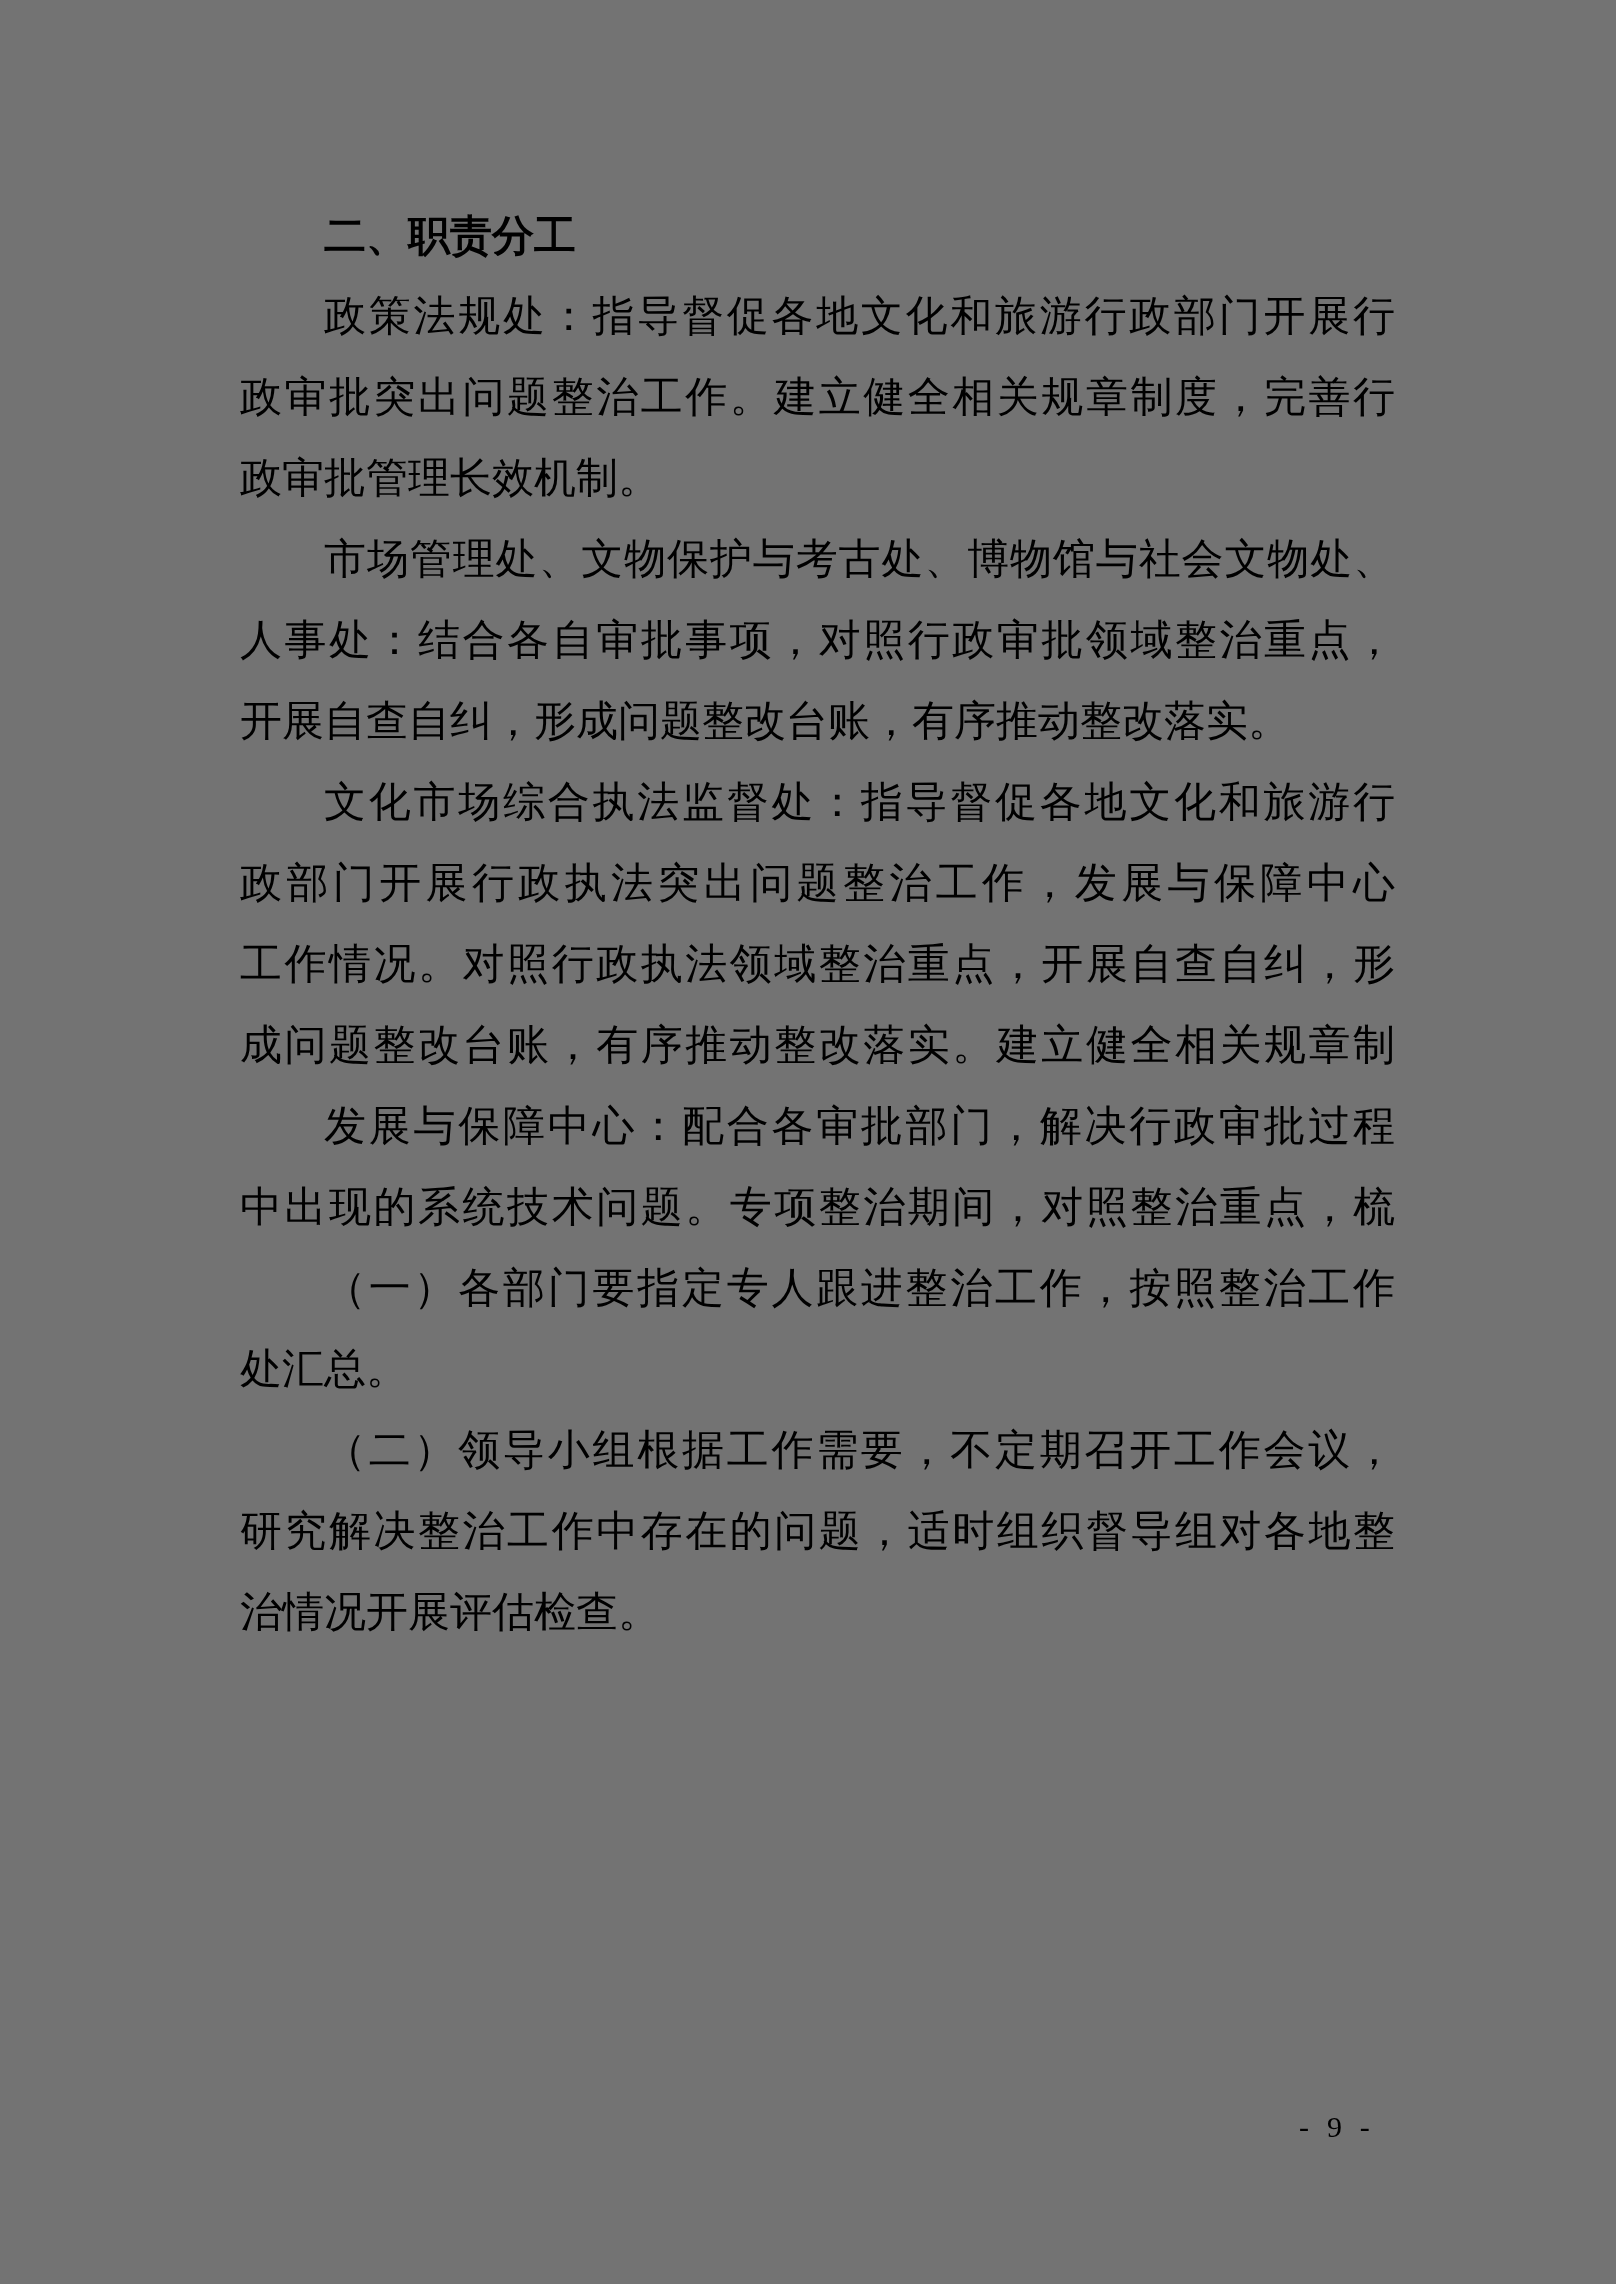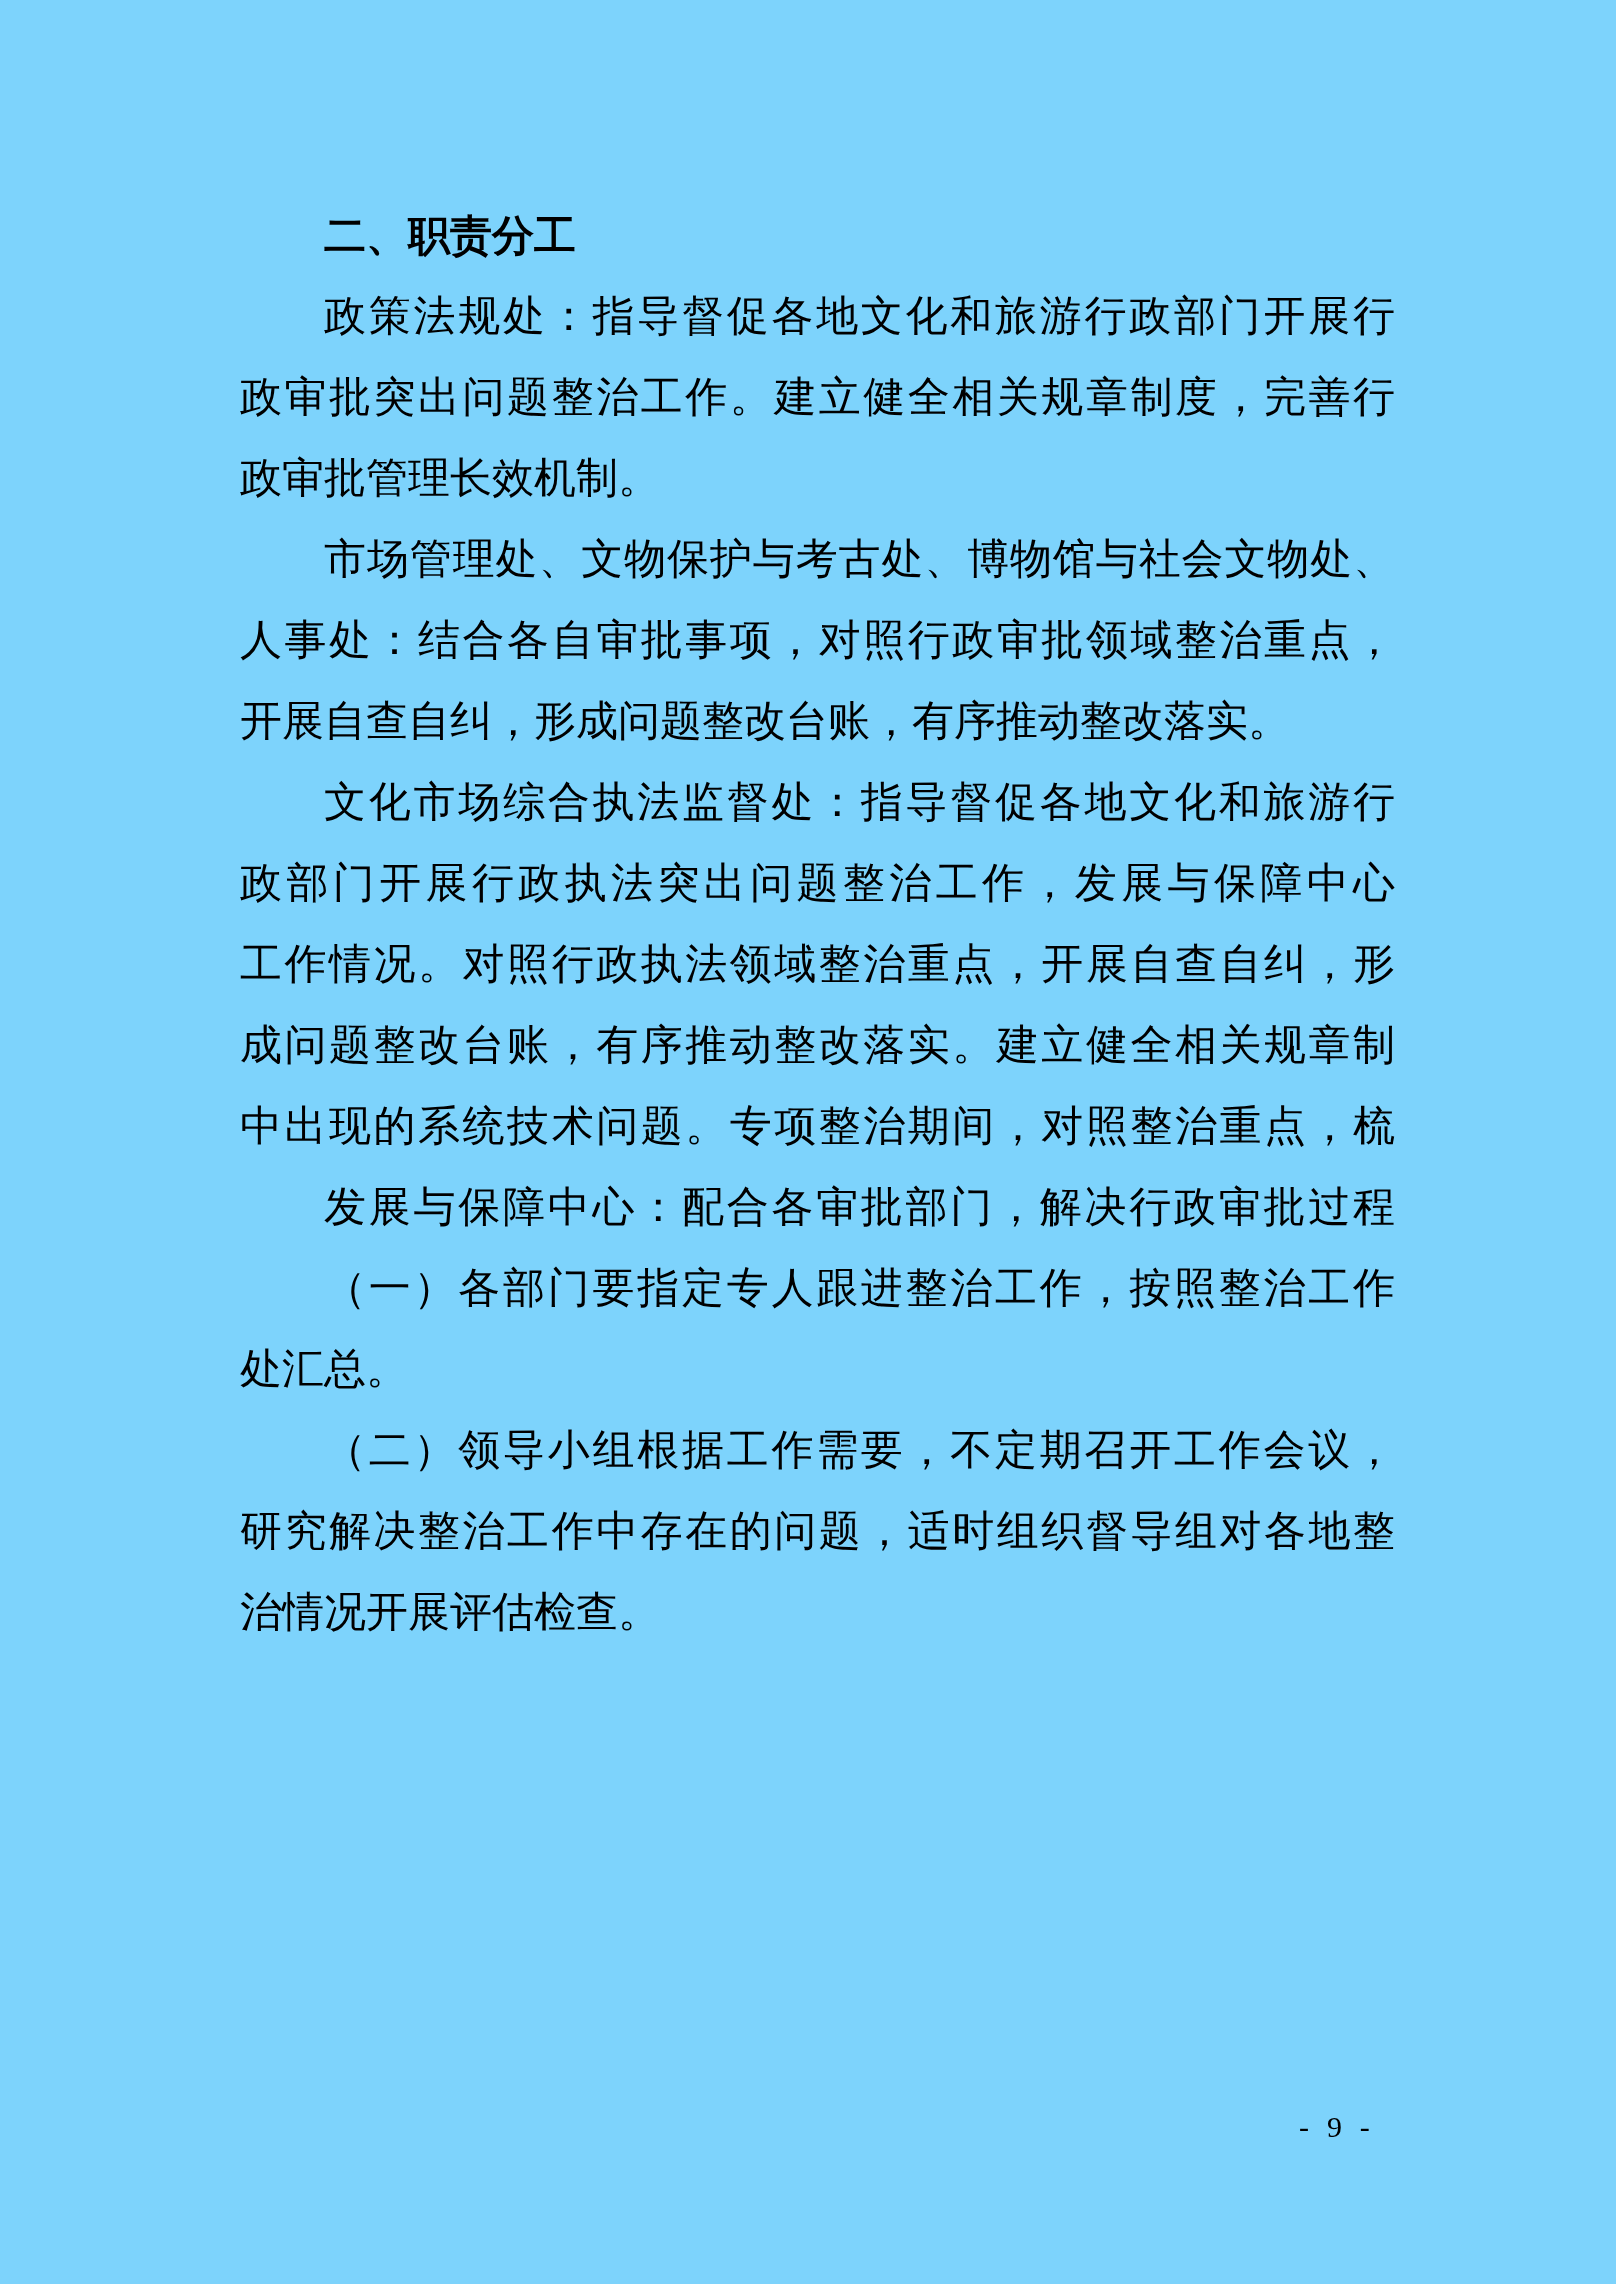--- a/index.html
+++ b/index.html
@@ -4,21 +4,21 @@
 <style>
   html, body {
     margin: 0;
     padding: 0;
     background: #ffffff;
   }
   .page {
     position: relative;
     width: 1616px;
     height: 2284px;
-    background: #7dd3fc;
+    background: #737373;
     color: #000000;
     overflow: hidden;
   }
   .text-block {
     position: absolute;
     top: 195px;
     left: 240px;
     width: 1155px;
     font-family: "Liberation Serif", "DejaVu Serif", serif;
     font-size: 42px;
@@ -66,22 +66,22 @@
 
     <div class="line first fill">市场管理处、文物保护与考古处、博物馆与社会文物处、</div>
     <div class="line fill">人事处：结合各自审批事项，对照行政审批领域整治重点，</div>
     <div class="line">开展自查自纠，形成问题整改台账，有序推动整改落实。</div>
 
     <div class="line first fill">文化市场综合执法监督处：指导督促各地文化和旅游行</div>
     <div class="line fill">政部门开展行政执法突出问题整治工作，发展与保障中心</div>
     <div class="line fill">工作情况。对照行政执法领域整治重点，开展自查自纠，形</div>
     <div class="line fill">成问题整改台账，有序推动整改落实。建立健全相关规章制</div>
 
+    <div class="line first fill">发展与保障中心：配合各审批部门，解决行政审批过程</div>
     <div class="line fill">中出现的系统技术问题。专项整治期间，对照整治重点，梳</div>
-    <div class="line first fill">发展与保障中心：配合各审批部门，解决行政审批过程</div>
 
 
     <div class="line first fill">（一）各部门要指定专人跟进整治工作，按照整治工作</div>
     <div class="line">处汇总。</div>
 
     <div class="line first fill">（二）领导小组根据工作需要，不定期召开工作会议，</div>
     <div class="line fill">研究解决整治工作中存在的问题，适时组织督导组对各地整</div>
     <div class="line">治情况开展评估检查。</div>
 
   </div>

